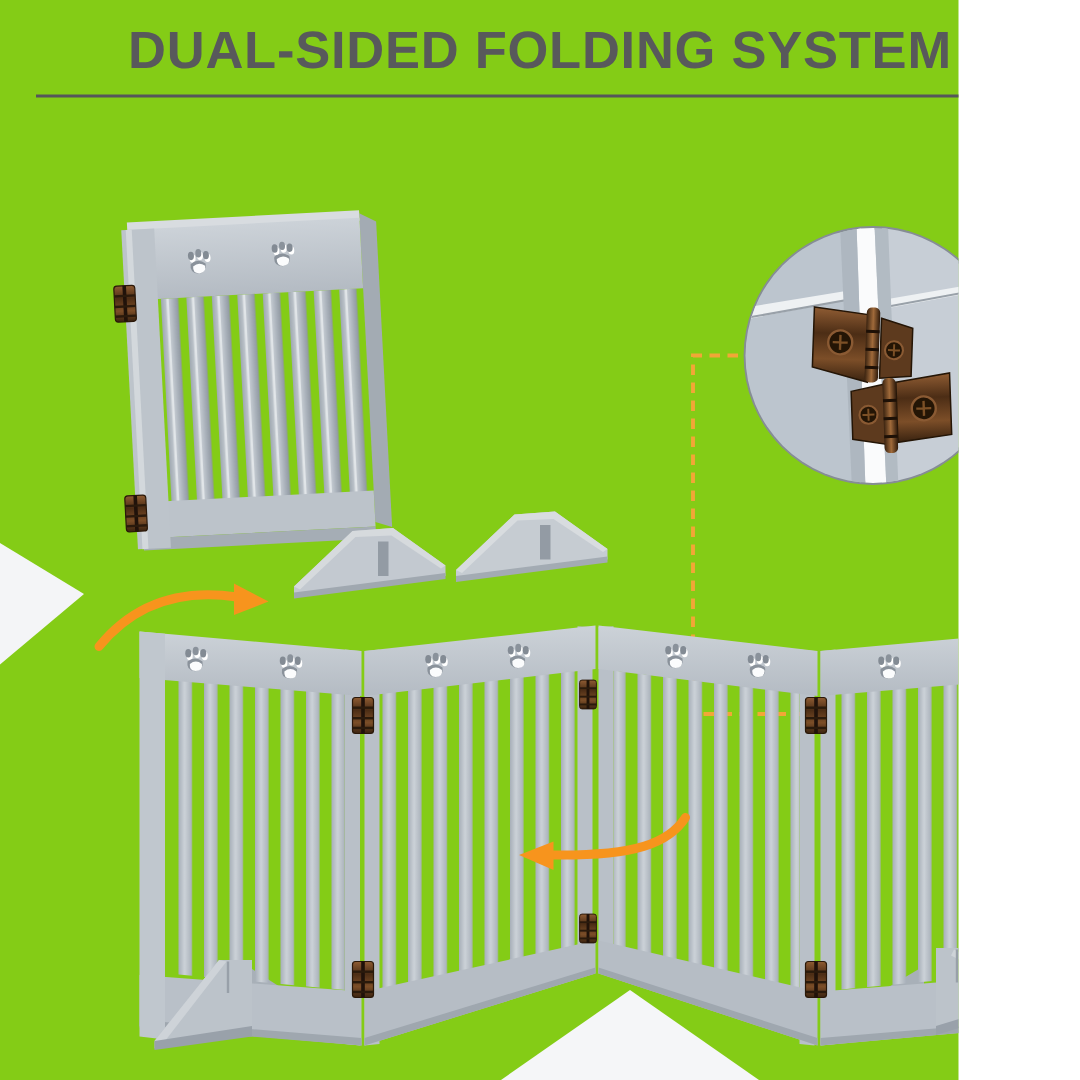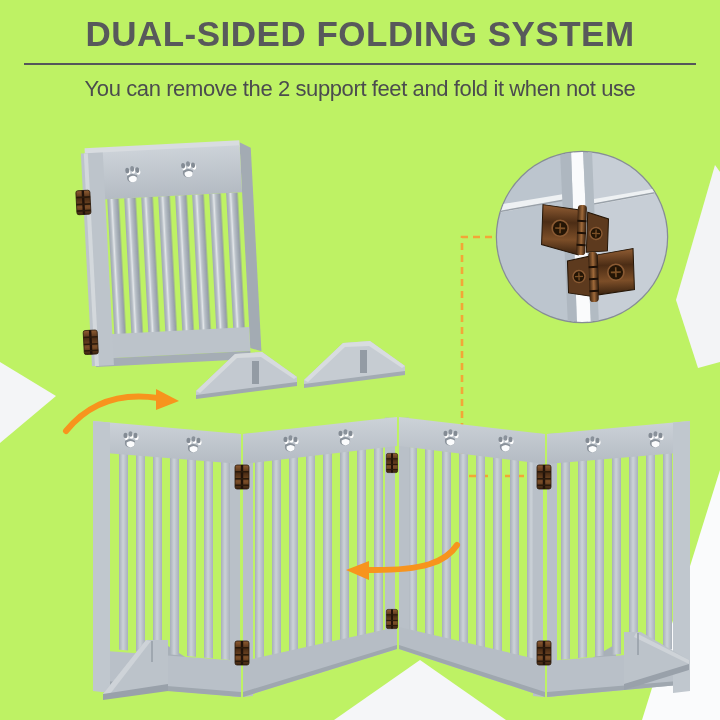--- a/index.html
+++ b/index.html
@@ -1,18 +1,19 @@
 <!DOCTYPE html>
 <html><head>
 <meta charset="utf-8">
 <style>
   html,body{margin:0;padding:0;background:#fff;}
   .canvas{
-    position:relative;width:720px;height:720px;background:#bef264;overflow:hidden;
+    position:relative;width:623px;height:720px;background:#84cc16;overflow:hidden;
     font-family:"Liberation Sans", sans-serif;
+    padding-left:16px;
   }
   .header{position:absolute;top:0;left:0;width:720px;text-align:center;}
   .header h1{
     margin:14px 0 0 0;font-size:35px;font-weight:700;letter-spacing:0.5px;
     color:#58595B;
   }
   .divider{width:672px;height:2px;background:#55565A;margin:9px auto 0 auto;}
   .header p{
     margin:11px 0 0 0;font-size:22px;font-weight:400;letter-spacing:-0.4px;color:#4B4C4E;
   }
@@ -238,17 +239,16 @@
     </g>
     <g>
       <path d="M 457 545 C 446 562, 424 571, 366 570" fill="none" stroke="#F7941D" stroke-width="6" stroke-linecap="round"></path>
       <polygon points="369,561 346,570 369,580" fill="#F7941D"></polygon>
     </g>
   </svg>
 
   <div class="header">
     <h1>DUAL-SIDED FOLDING SYSTEM</h1>
     <div class="divider"></div>
-    <p>You can remove the 2 support feet and fold it when not use</p>
   </div>
 
 
 </div>
 
 </body></html>

